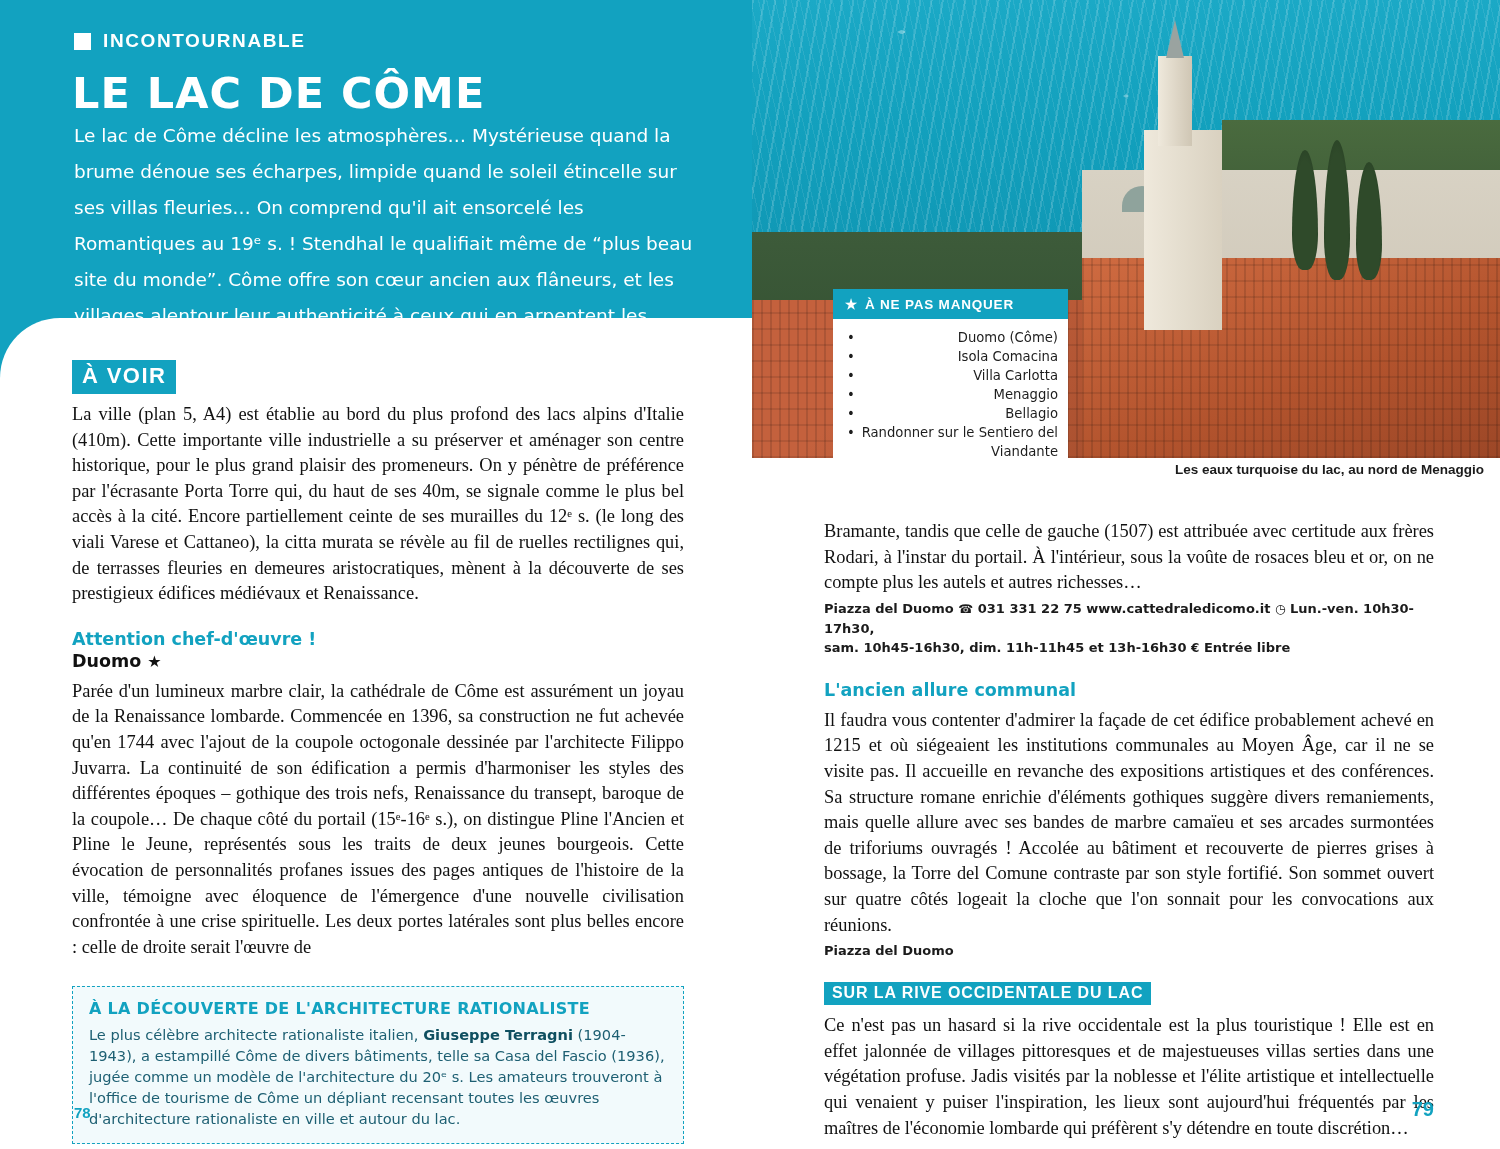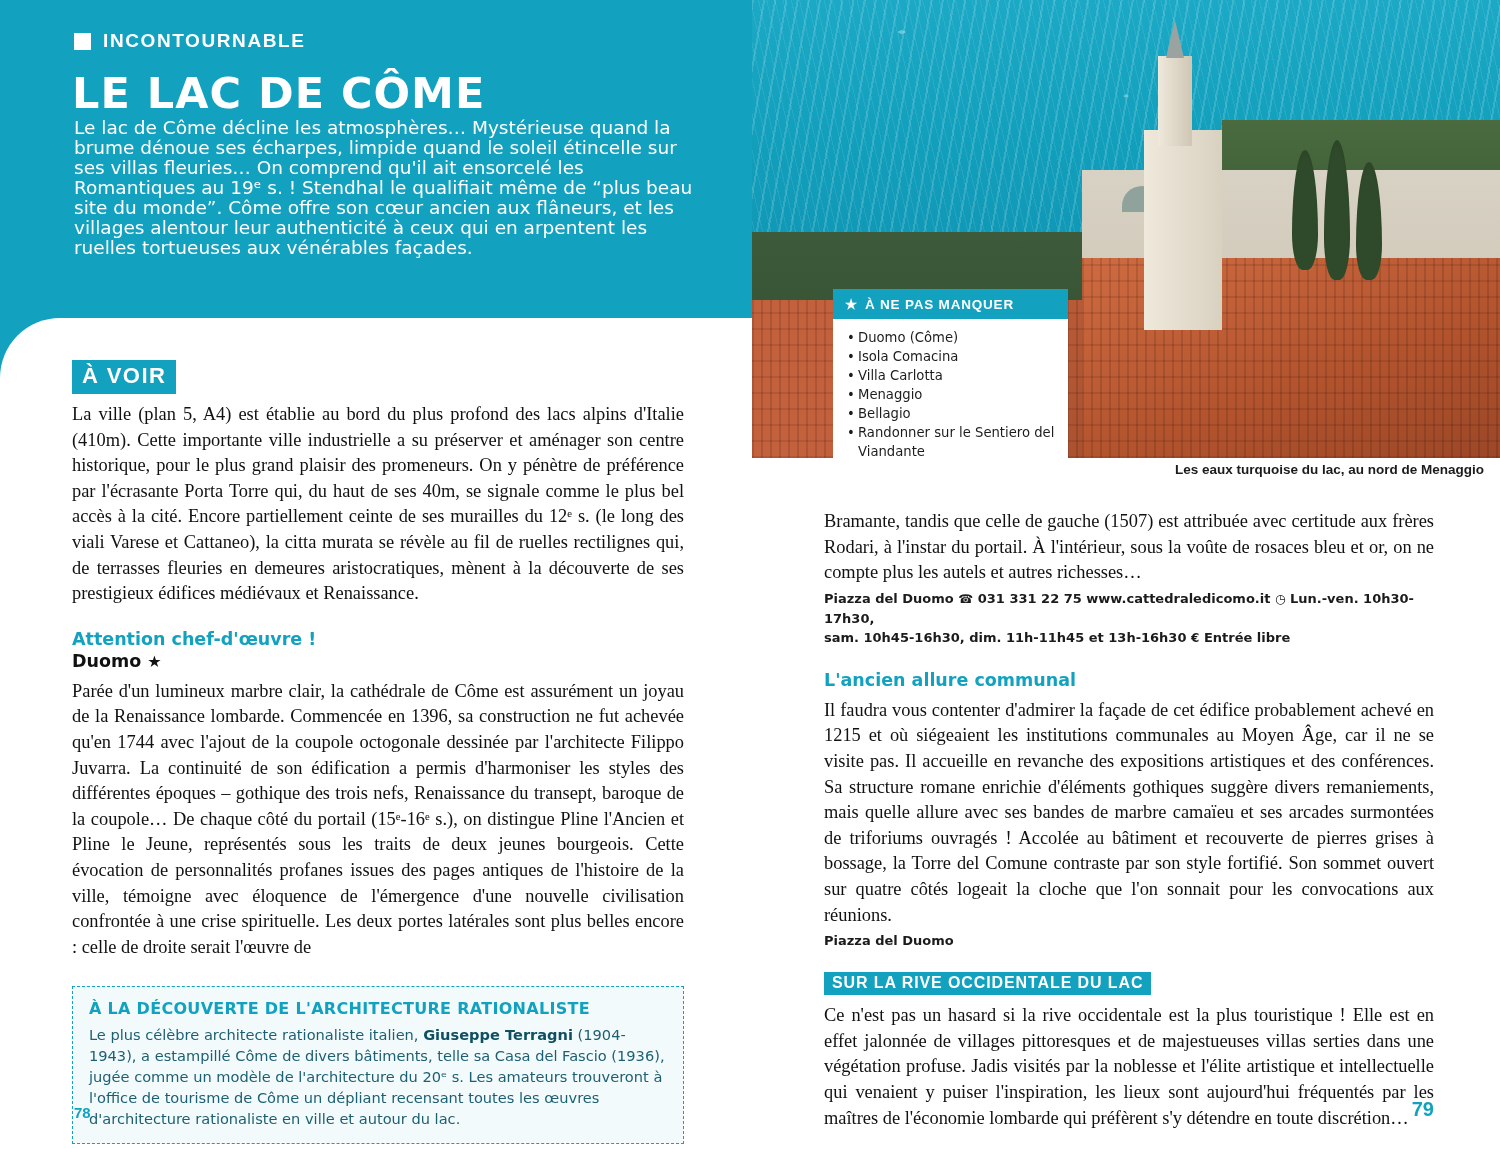--- a/index.html
+++ b/index.html
@@ -79,21 +79,21 @@
     letter-spacing: 1px;
     font-family: "DejaVu Sans", sans-serif;
   }
   .intro-text {
     position: absolute;
     left: 74px;
     top: 118px;
     width: 620px;
     color: #ffffff;
     font-size: 18.5px;
-    line-height: 20px;
+    line-height: 36px;
     font-family: "DejaVu Sans", sans-serif;
   }
 
   
   .photo {
     position: absolute;
     left: 752px;
     top: 0;
     width: 748px;
     height: 458px;
@@ -230,20 +230,21 @@
     font-weight: bold;
     letter-spacing: 0.8px;
     padding: 7px 10px 7px 12px;
     display: flex;
     align-items: center;
     gap: 7px;
   }
   .anpm-body {
     padding: 9px 10px 12px 14px;
     background: #ffffff;
+    text-align: right;
   }
   .anpm-item {
     font-size: 13.2px;
     color: #1d1d1d;
     line-height: 19px;
     padding-left: 11px;
     position: relative;
     font-family: "DejaVu Sans", sans-serif;
   }
   .anpm-item::before {
@@ -432,21 +433,21 @@
 
     <div class="info-box">
       <div class="info-title">À LA DÉCOUVERTE DE L'ARCHITECTURE RATIONALISTE</div>
       <div class="info-text">
         <span>Le plus célèbre architecte rationaliste italien, </span><b>Giuseppe Terragni</b><span> (1904-1943), a estampillé Côme de divers bâtiments, telle sa Casa del Fascio (1936), jugée comme un modèle de l'architecture du 20ᵉ s. Les amateurs trouveront à l'office de tourisme de Côme un dépliant recensant toutes les œuvres d'architecture rationaliste en ville et autour du lac.</span>
       </div>
     </div>
   </div>
 
   <div class="col-right">
-    <p class="body" style="margin-top:4px">Bramante, tandis que celle de gauche (1507) est attribuée avec certitude aux frères Rodari, à l'instar du portail. À l'intérieur, sous la voûte de rosaces bleu et or, on ne compte plus les autels et autres richesses…</p>
+    <p class="body" style="margin-top:14px">Bramante, tandis que celle de gauche (1507) est attribuée avec certitude aux frères Rodari, à l'instar du portail. À l'intérieur, sous la voûte de rosaces bleu et or, on ne compte plus les autels et autres richesses…</p>
 
     <div class="practical">
       <span>Piazza del Duomo </span><span class="inline-icon">☎</span><span> 031 331 22 75 www.cattedraledicomo.it </span><span class="inline-icon">◷</span><span> Lun.-ven. 10h30-17h30,</span><br>
       <span>sam. 10h45-16h30, dim. 11h-11h45 et 13h-16h30 </span><span class="inline-icon">€</span><span> Entrée libre</span>
     </div>
 
     <div class="heading-blue">L'ancien allure communal</div>
     <p class="body">Il faudra vous contenter d'admirer la façade de cet édifice probablement achevé en 1215 et où siégeaient les institutions communales au Moyen Âge, car il ne se visite pas. Il accueille en revanche des expositions artistiques et des conférences. Sa structure romane enrichie d'éléments gothiques suggère divers remaniements, mais quelle allure avec ses bandes de marbre camaïeu et ses arcades surmontées de triforiums ouvragés ! Accolée au bâtiment et recouverte de pierres grises à bossage, la Torre del Comune contraste par son style fortifié. Son sommet ouvert sur quatre côtés logeait la cloche que l'on sonnait pour les convocations aux réunions.</p>
     <div class="practical">Piazza del Duomo</div>
 

